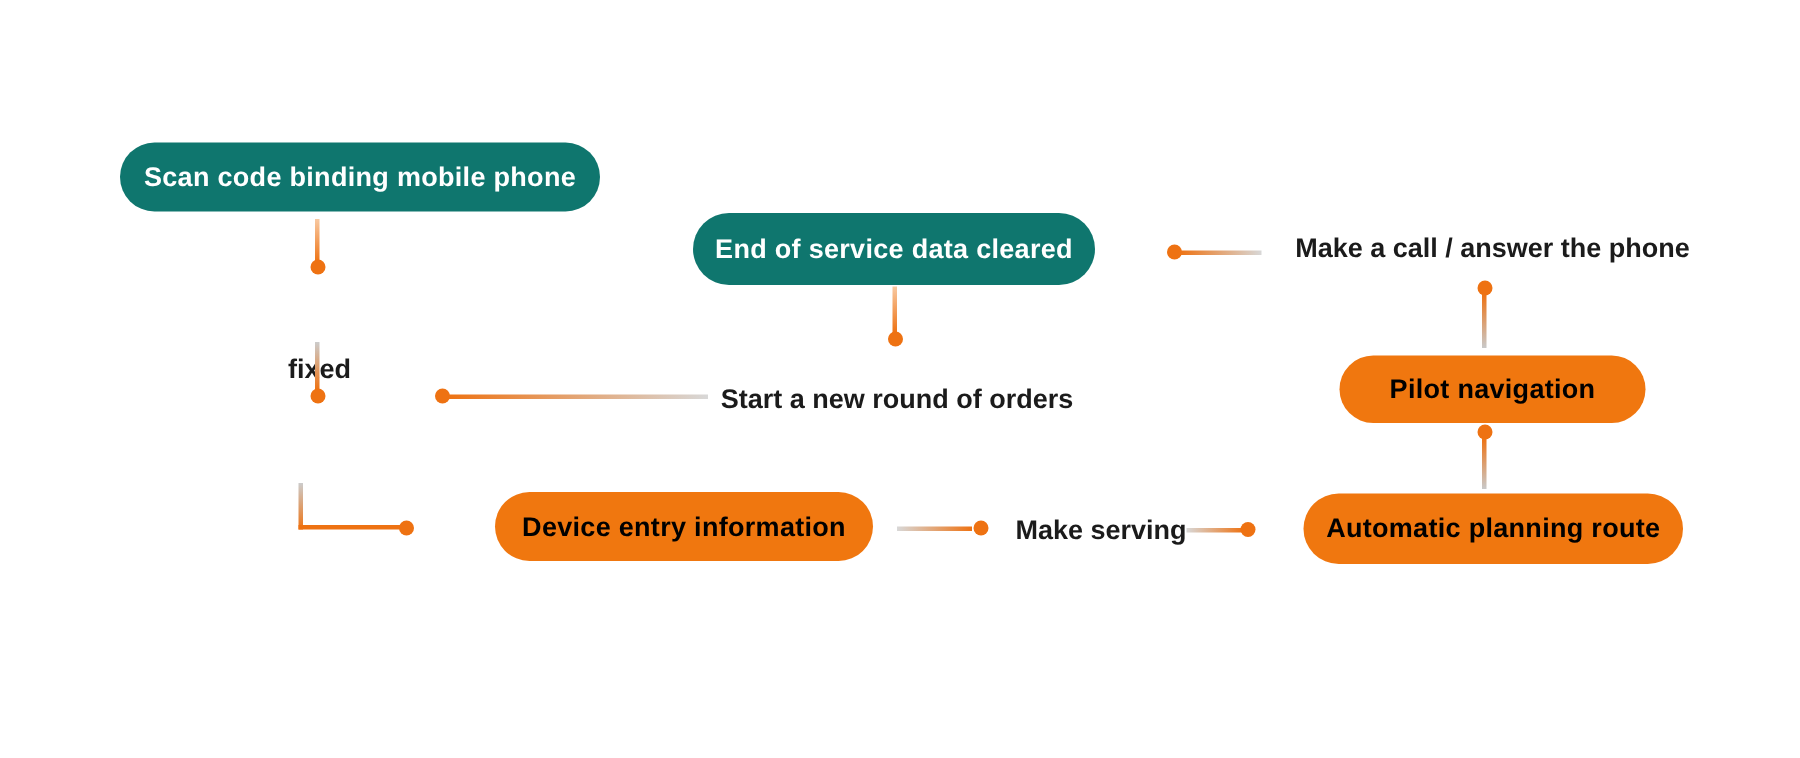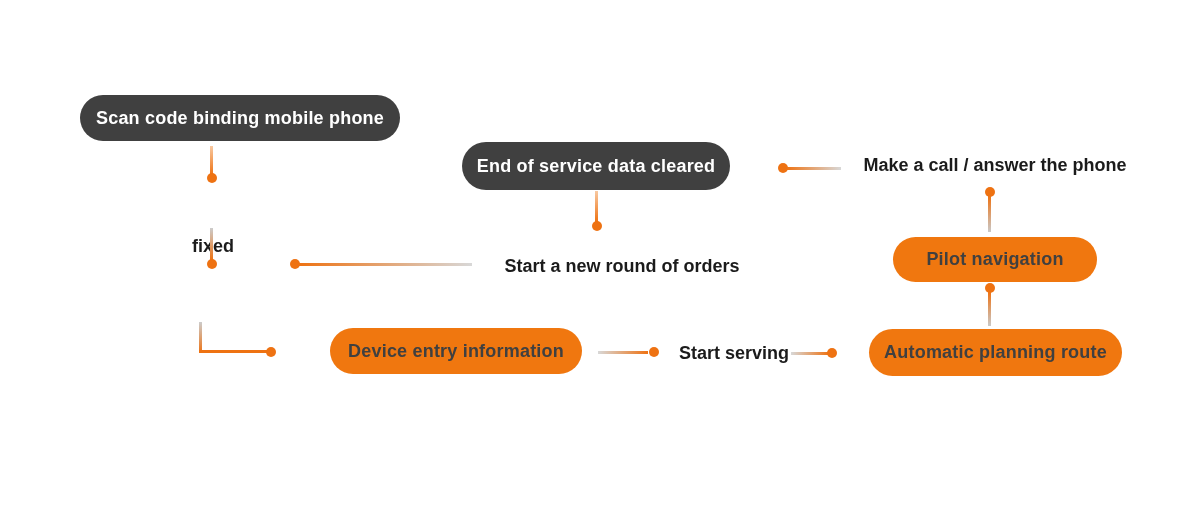--- a/index.html
+++ b/index.html
@@ -15,22 +15,22 @@
     position: absolute;
     display: flex;
     align-items: center;
     justify-content: center;
     border-radius: 24px;
     font-size: 18px;
     font-weight: bold;
     letter-spacing: 0.2px;
     white-space: nowrap;
   }
-  .pill.dark   { background: #404040; color: #ffffff; }
-  .pill.orange { background: #f0770f; color: #404040; }
+  .pill.dark   { background: #0f766e; color: #ffffff; }
+  .pill.orange { background: #f0770f; color: #000000; }
 
   .lbl {
     position: absolute;
     font-size: 18px;
     color: #1b1b1b;
     text-align: center;
     white-space: nowrap;
     transform: translateX(-50%);
     font-weight: bold;
   }
@@ -59,21 +59,21 @@
   
   #node-scan    { left: 80px;  top: 95px;  width: 320px; height: 46px; }
   #node-end     { left: 462px; top: 142px; width: 268px; height: 48px; }
   #node-pilot   { left: 893px; top: 237px; width: 204px; height: 45px; }
   #node-device  { left: 330px; top: 328px; width: 252px; height: 46px; }
   #node-auto    { left: 869px; top: 329px; width: 253px; height: 47px; }
 
   
   #lbl-fixed    { left: 213px; top: 208px; margin-top: 28px; }
   #lbl-receipt  { left: 211px; top: 285px; }
-  #lbl-round    { left: 622px; top: 256px; }
+  #lbl-round    { left: 598px; top: 256px; }
   #lbl-call     { left: 995px; top: 155px; }
   #lbl-serving  { left: 734px; top: 343px; }
 </style>
 </head>
 <body>
 
 <div id="canvas">
 
   <div id="node-scan" class="pill dark">Scan code binding mobile phone</div>
 
@@ -85,21 +85,21 @@
 
   <div id="node-device" class="pill orange">Device entry information</div>
 
   <div id="lbl-fixed" class="lbl">fixed</div>
 
 
   <div id="lbl-round" class="lbl">Start a new round of orders</div>
 
   <div id="lbl-call" class="lbl">Make a call / answer the phone</div>
 
-  <div id="lbl-serving" class="lbl">Start serving</div>
+  <div id="lbl-serving" class="lbl">Make serving</div>
 
   <div class="line v grad-down-oo" style="left:210px; top:146px; height:29px;"></div>
   <div class="dot" style="left:207px; top:173px;"></div>
 
   <div class="line v grad-down-go" style="left:210px; top:228px; height:32px;"></div>
   <div class="dot" style="left:207px; top:259px;"></div>
 
   <div class="dot" style="left:290px; top:259px;"></div>
   <div class="line h grad-right-og" style="left:298px; top:263px; width:174px;"></div>
 

